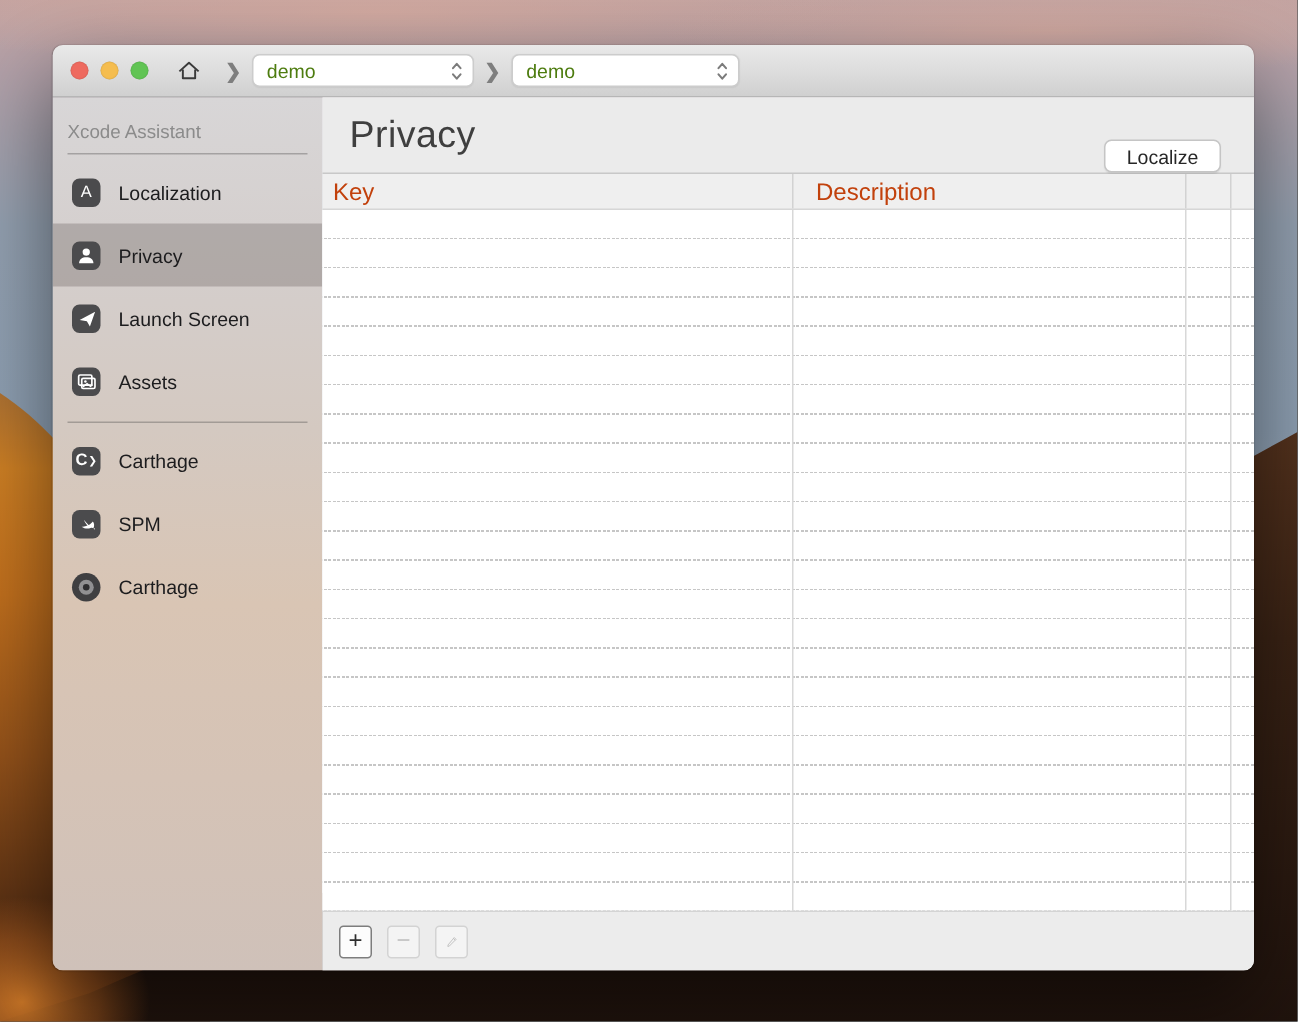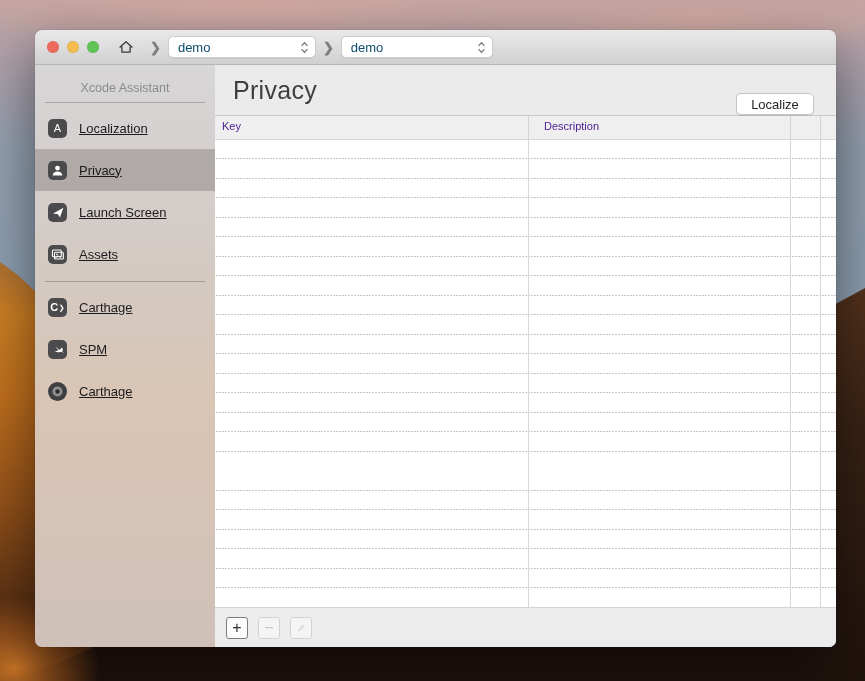--- a/index.html
+++ b/index.html
@@ -17,54 +17,54 @@
             border-bottom:1px solid #b6b6b6;padding:0 12px;box-sizing:border-box;}
   .lights{display:flex;gap:8px;margin-right:16px;}
   .light{width:12px;height:12px;border-radius:50%;box-shadow:inset 0 0 1px rgba(0,0,0,.25);}
   .tb-home{width:22px;height:22px;display:flex;align-items:center;justify-content:center;margin-right:6px;}
   .tb-sep{color:#7e7e7e;font-size:13px;font-weight:bold;margin:0 7px;user-select:none;}
   .popup{height:22px;background:#fff;border:1px solid #cccccc;border-radius:5px;
          display:flex;align-items:center;justify-content:space-between;
          padding:0 6px 0 9px;box-sizing:border-box;box-shadow:0 .5px 1px rgba(0,0,0,.06);}
   .popup-1{width:148px;}
   .popup-2{width:152px;}
-  .popup-label{font-size:13px;color:#0c4a6e;}
+  .popup-label{font-size:13px;color:#4d7c0f;}
 
   .win-body{flex:1;display:flex;min-height:0;}
 
   
   .sidebar{width:180px;flex:0 0 180px;
            background:linear-gradient(180deg,#d8d6d7 0%,#d4cecc 20%,#d4c9c1 38%,#d9c5b4 58%,#d5c3b6 78%,#cfc1b9 100%);
-           overflow:hidden;text-align:center;}
+           overflow:hidden;}
   .section-title{margin:15px 10px 0 10px;font-size:12.5px;color:#8b8b8b;line-height:16px;}
   .section-divider{height:1px;background:rgba(70,70,70,.35);margin:6px 10px 4px 10px;}
   .side-item{height:42px;display:flex;align-items:center;padding-left:13px;gap:12px;cursor:default;}
   .side-item.selected{background:rgba(108,100,96,.35);}
-  .side-label{font-size:13px;color:#1c1c1e;text-decoration:underline;}
+  .side-label{font-size:13px;color:#1c1c1e;}
   .app-icon{width:19px;height:19px;border-radius:5px;background:#4b4b4d;
             display:flex;align-items:center;justify-content:center;flex:0 0 19px;}
   .app-icon.circle{border-radius:50%;background:#3f3f41;}
   .app-icon.plain{background:transparent;}
   .glyph-letter{color:#fff;font-size:11px;line-height:1;}
   .pods-glyph{display:flex;align-items:center;color:#fff;}
   .pods-c{font-size:11px;font-weight:bold;line-height:1;}
   .pods-arrow{font-size:7px;margin-left:.5px;line-height:1;}
 
   
   .content{flex:1;display:flex;flex-direction:column;min-width:0;background:#fff;}
   .content-header{height:51px;flex:0 0 51px;background:#ebebeb;border-bottom:1px solid #c8c8c8;
                   display:flex;align-items:center;justify-content:space-between;
                   padding:0 22px 0 18px;box-sizing:border-box;}
   .page-title{font-size:25px;font-weight:300;color:#3f3f3f;letter-spacing:.3px;}
   .localize-btn{width:78px;height:22px;background:#fff;border:1px solid #c5c5c5;border-radius:5px;
                 font-size:13px;color:#262626;display:flex;align-items:center;justify-content:center;
                 box-shadow:0 .5px 1px rgba(0,0,0,.08);font-family:inherit;margin-top:28px;}
   .table-header{height:24px;flex:0 0 24px;background:#efefef;border-bottom:1px solid #d6d6d6;
                 position:relative;box-sizing:border-box;}
-  .col-label{position:absolute;top:4px;font-size:11px;color:#4c1d95;}
+  .col-label{position:absolute;top:4px;font-size:16px;color:#c2410c;}
   .col-key{left:7px;}
   .col-desc{left:329px;}
   .hsep{position:absolute;top:0;bottom:0;width:1px;background:#d2d2d2;}
   .sep-1{left:313px;} .sep-2{left:575px;} .sep-3{left:605px;}
   .table-body{flex:1;position:relative;background-color:#fff;
       background-image:
         repeating-linear-gradient(90deg,#fff 0 1px,rgba(255,255,255,0) 1px 3px),
         repeating-linear-gradient(180deg,rgba(0,0,0,0) 0 18.5px,#c6c6c6 18.5px 19.5px);}
   .table-body .hsep{background:#d8d8d8;}
   .footer-bar{height:40px;flex:0 0 40px;background:#ececec;border-top:1px solid #d4d4d4;

